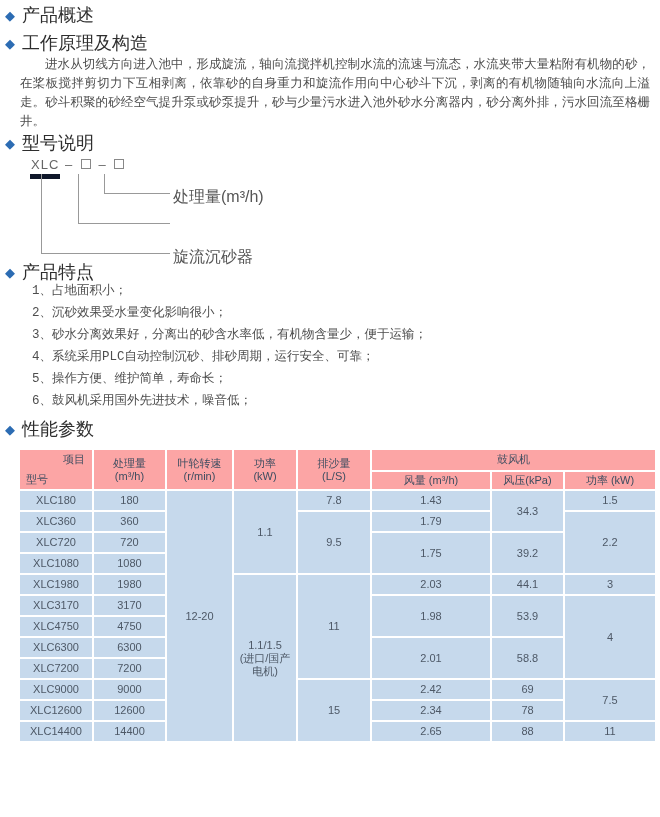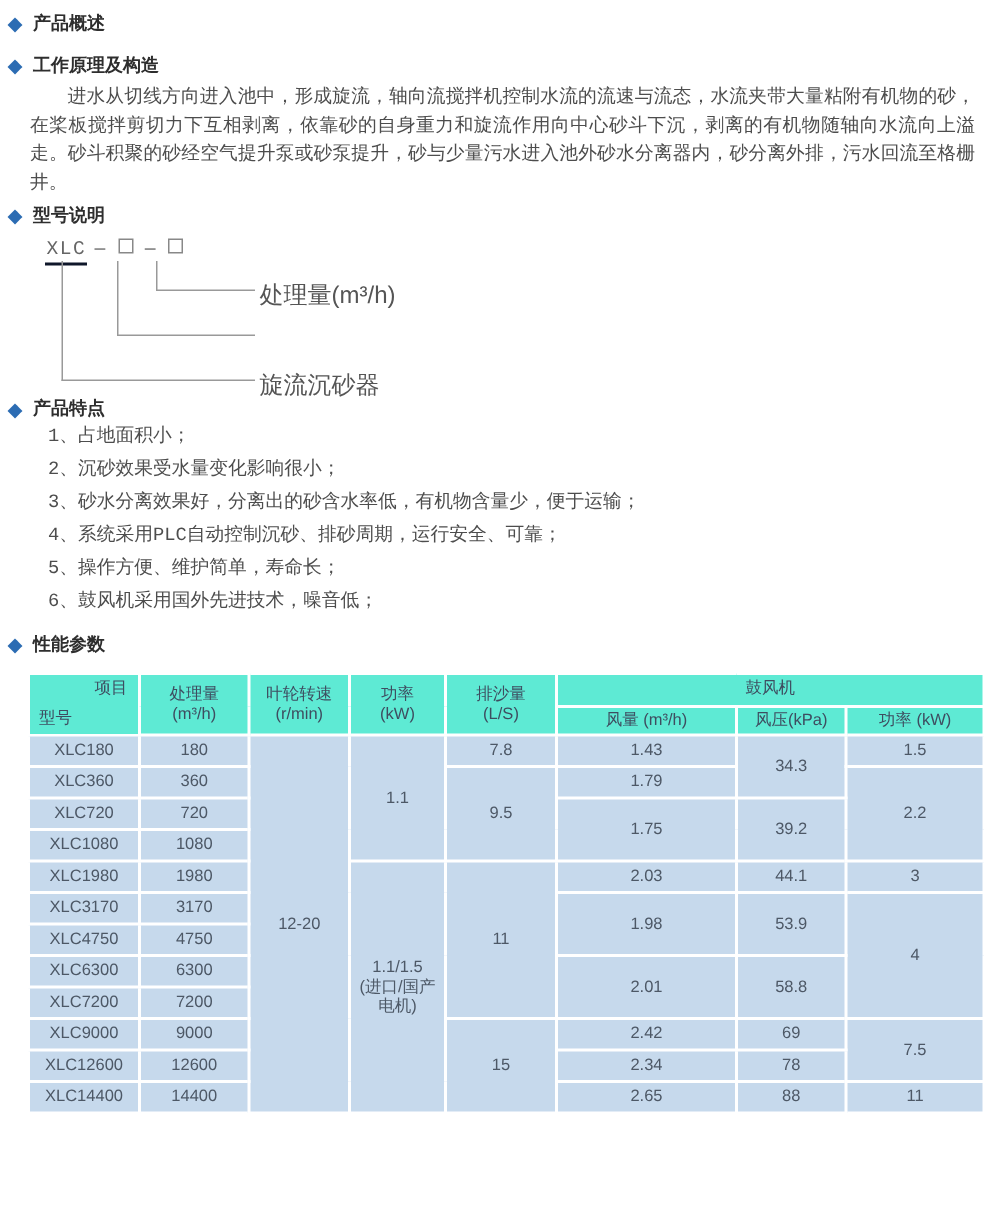--- a/index.html
+++ b/index.html
@@ -9,33 +9,33 @@
     background:#ffffff;
     font-family:"Liberation Sans", sans-serif;
     color:#4d4d4d;
     overflow:hidden;
   }
   .page { padding-top:6px; position:relative; }
 
   
   .sec-head { display:flex; align-items:center; gap:7px; margin:0 0 3px 5px; height:18px; }
   .diamond { color:#2c6cb3; font-size:13px; line-height:1; }
-  .sec-title { font-size:12px; font-weight:bold; color:#2e2e2e; margin:0; line-height:18px; }
+  .sec-title { font-size:18px; font-weight:normal; color:#2e2e2e; margin:0; line-height:18px; }
 
   .para {
     margin:0 10px 0 20px;
     font-size:12.5px; line-height:19px; color:#4d4d4d;
     text-indent:2em; text-align:justify;
   }
   .gap7 { height:7px; } .gap3 { height:3px; }
 
   
   .model-diagram { position:relative; height:108px; margin:2px 0 0 0; }
   .model-code { position:absolute; left:30px; top:2px; font-size:13px; color:#666; letter-spacing:1px; white-space:nowrap; }
-  .code-xlc { border-bottom:2px solid #0f172a; padding:0 1px 2px 1px;font-family:Liberation Mono, monospace; }
+  .code-xlc { border-bottom:5px solid #0f172a; padding:0 1px 2px 1px; }
   .mbox { display:inline-block; width:10px; height:10px; border:1px solid #888; margin:0 3px; }
   .conn { position:absolute; border-left:1px solid #999; border-bottom:1px solid #999; }
   .conn1 { left:104px; top:19px; width:66px; height:20px; }
   .conn2 { left:78px;  top:19px; width:92px; height:50px; }
   .conn3 { left:41px;  top:19px; width:129px; height:80px; }
   .mlabel { position:absolute; left:173px; font-size:16px; color:#555; white-space:nowrap; }
   .mlabel1 { top:32px; } .mlabel2 { top:62px; } .mlabel3 { top:92px; }
 
   
   .features-list { list-style:none; margin:4px 0 0 0; padding:0 0 0 32px; }
@@ -45,21 +45,21 @@
   .perf-table {
     border-collapse:collapse; table-layout:fixed;
     width:637px; margin:10px 0 0 18px;
     font-size:11px;
   }
   .perf-table th, .perf-table td {
     border:2px solid #ffffff;
     text-align:center; vertical-align:middle;
     padding:0 1px; white-space:pre-line; line-height:13px;
   }
-  .perf-table th { background:#5eead4; color:#3e4d60; font-weight:normal; height:20px; }
+  .perf-table th { background:#fca5a5; color:#3e4d60; font-weight:normal; height:20px; }
   .perf-table tr.h2 th { height:18px; }
   .perf-table td { background:#c6d9ec; color:#4d5866; height:21px; }
   th.corner { position:relative; }
   .corner .ct { position:absolute; top:3px; right:7px; }
   .corner .cb { position:absolute; bottom:3px; left:6px; }
 </style>
 </head>
 <body>
 
 <div class="page">

